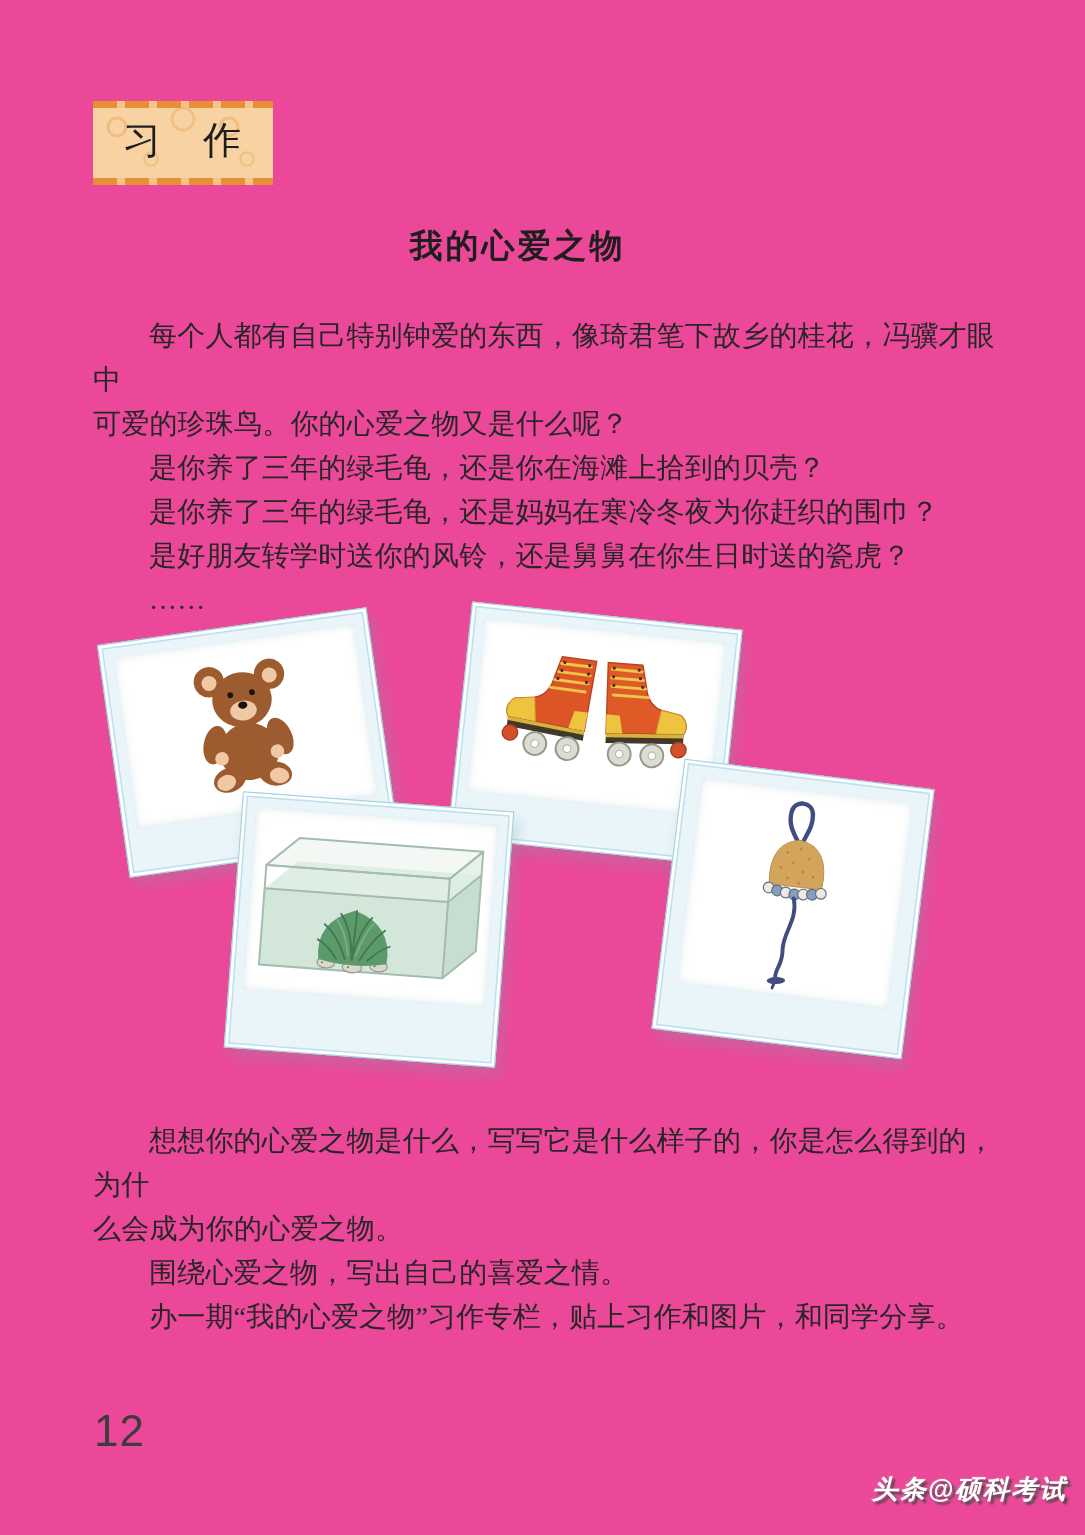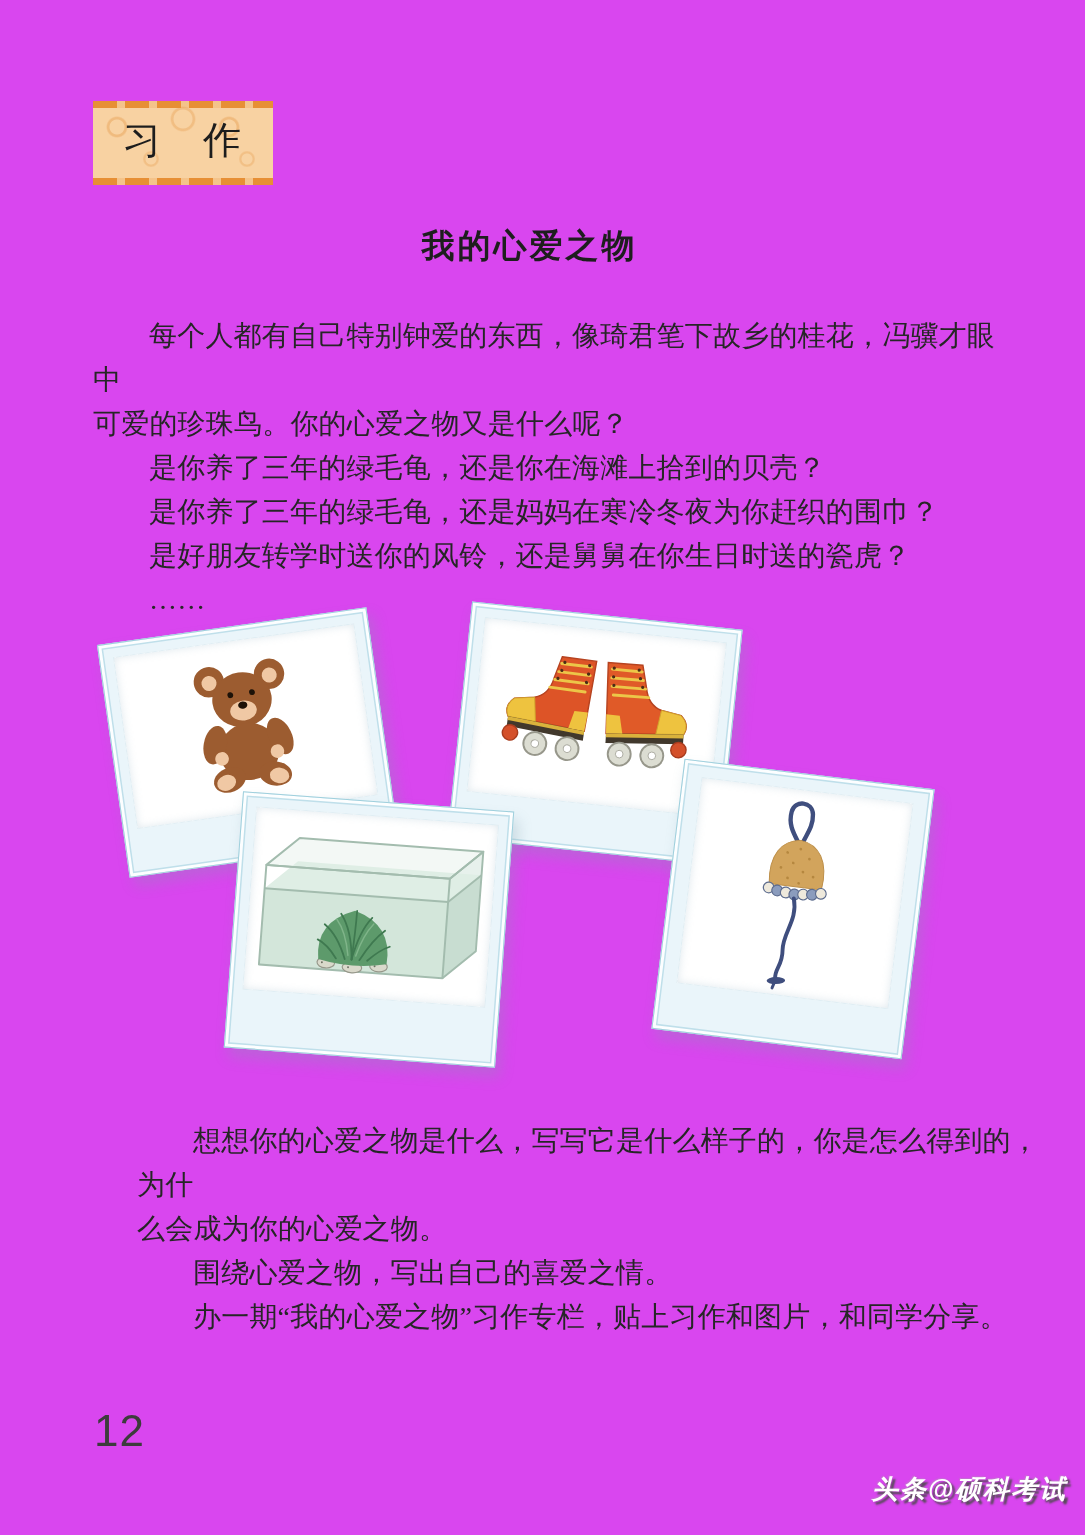--- a/index.html
+++ b/index.html
@@ -1,17 +1,17 @@
 <!DOCTYPE html>
 <html><head>
 <meta charset="utf-8">
 <style>
   html,body{margin:0;padding:0;background:#ffffff;}
   .page{
-    position:relative;width:1085px;height:1535px;background:#d946ef;overflow:hidden;
+    position:relative;width:1085px;height:1535px;background:#ec4899;overflow:hidden;
     font-family:"Liberation Serif","DejaVu Serif",serif;color:#262626;
   }
 
   
   .badge{
     position:absolute;left:93px;top:101px;width:180px;height:84px;
     background-color:#f8d2a2;
     background-image:
       radial-gradient(circle at 24px 26px, rgba(226,143,58,0) 7px, rgba(226,143,58,.35) 8px, rgba(226,143,58,.35) 9.5px, rgba(226,143,58,0) 11px),
       radial-gradient(circle at 58px 58px, rgba(226,143,58,0) 5px, rgba(226,143,58,.28) 6px, rgba(226,143,58,.28) 7px, rgba(226,143,58,0) 8.5px),
@@ -24,31 +24,31 @@
   }
   .badge-dash.top{top:0;}
   .badge-dash.bottom{bottom:0;}
   .badge-label{
     position:absolute;left:0;right:0;top:50%;transform:translateY(-54%);
     text-align:center;font-size:38px;color:#1d1d1d;letter-spacing:2px;
   }
 
   
   .title{
-    position:absolute;left:12px;width:1035px;top:224px;margin:0;
+    position:absolute;left:0;width:1035px;top:224px;margin:0;
     text-align:center;font-size:33px;font-weight:bold;letter-spacing:3px;color:#1e1e1e;
   }
 
   
   .textblock p{
     margin:0;text-indent:2em;white-space:pre-line;
     font-size:28px;line-height:44px;letter-spacing:.2px;
   }
   .intro{position:absolute;left:93px;top:314px;width:920px;}
-  .closing{position:absolute;left:93px;top:1119px;width:920px;margin-left:44px;}
+  .closing{position:absolute;left:93px;top:1119px;width:920px;}
   .ellipsis-line{letter-spacing:1px;}
 
   
   .collage{position:absolute;left:0;top:0;width:1085px;height:1535px;pointer-events:none;}
   .polaroid{
     position:absolute;margin:0;background:#eaf5fa;border:1px solid #9ecfdc;
     box-shadow: inset 0 0 0 3px #fcfeff, inset 0 0 0 4.5px #bfdfea, 5px 9px 14px rgba(125,155,170,.30);
   }
   .photo{
     position:absolute;background:#ffffff;border:1px solid #e0eef4;

